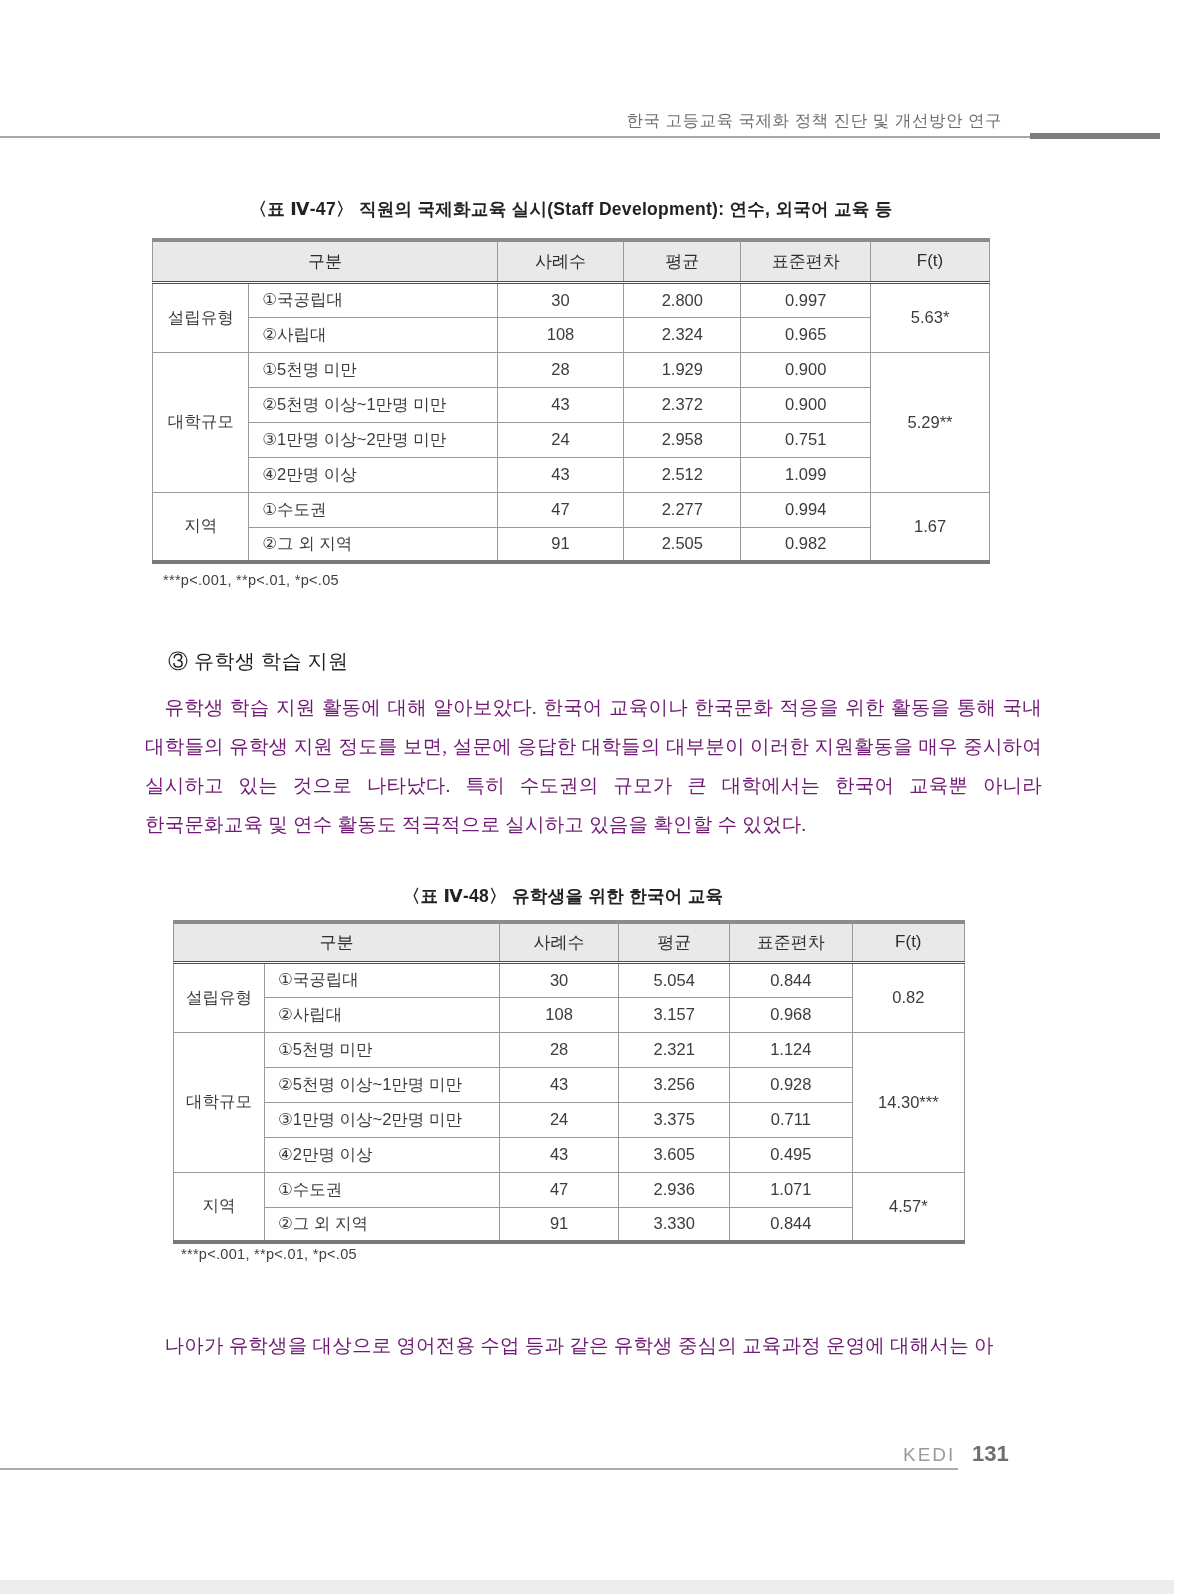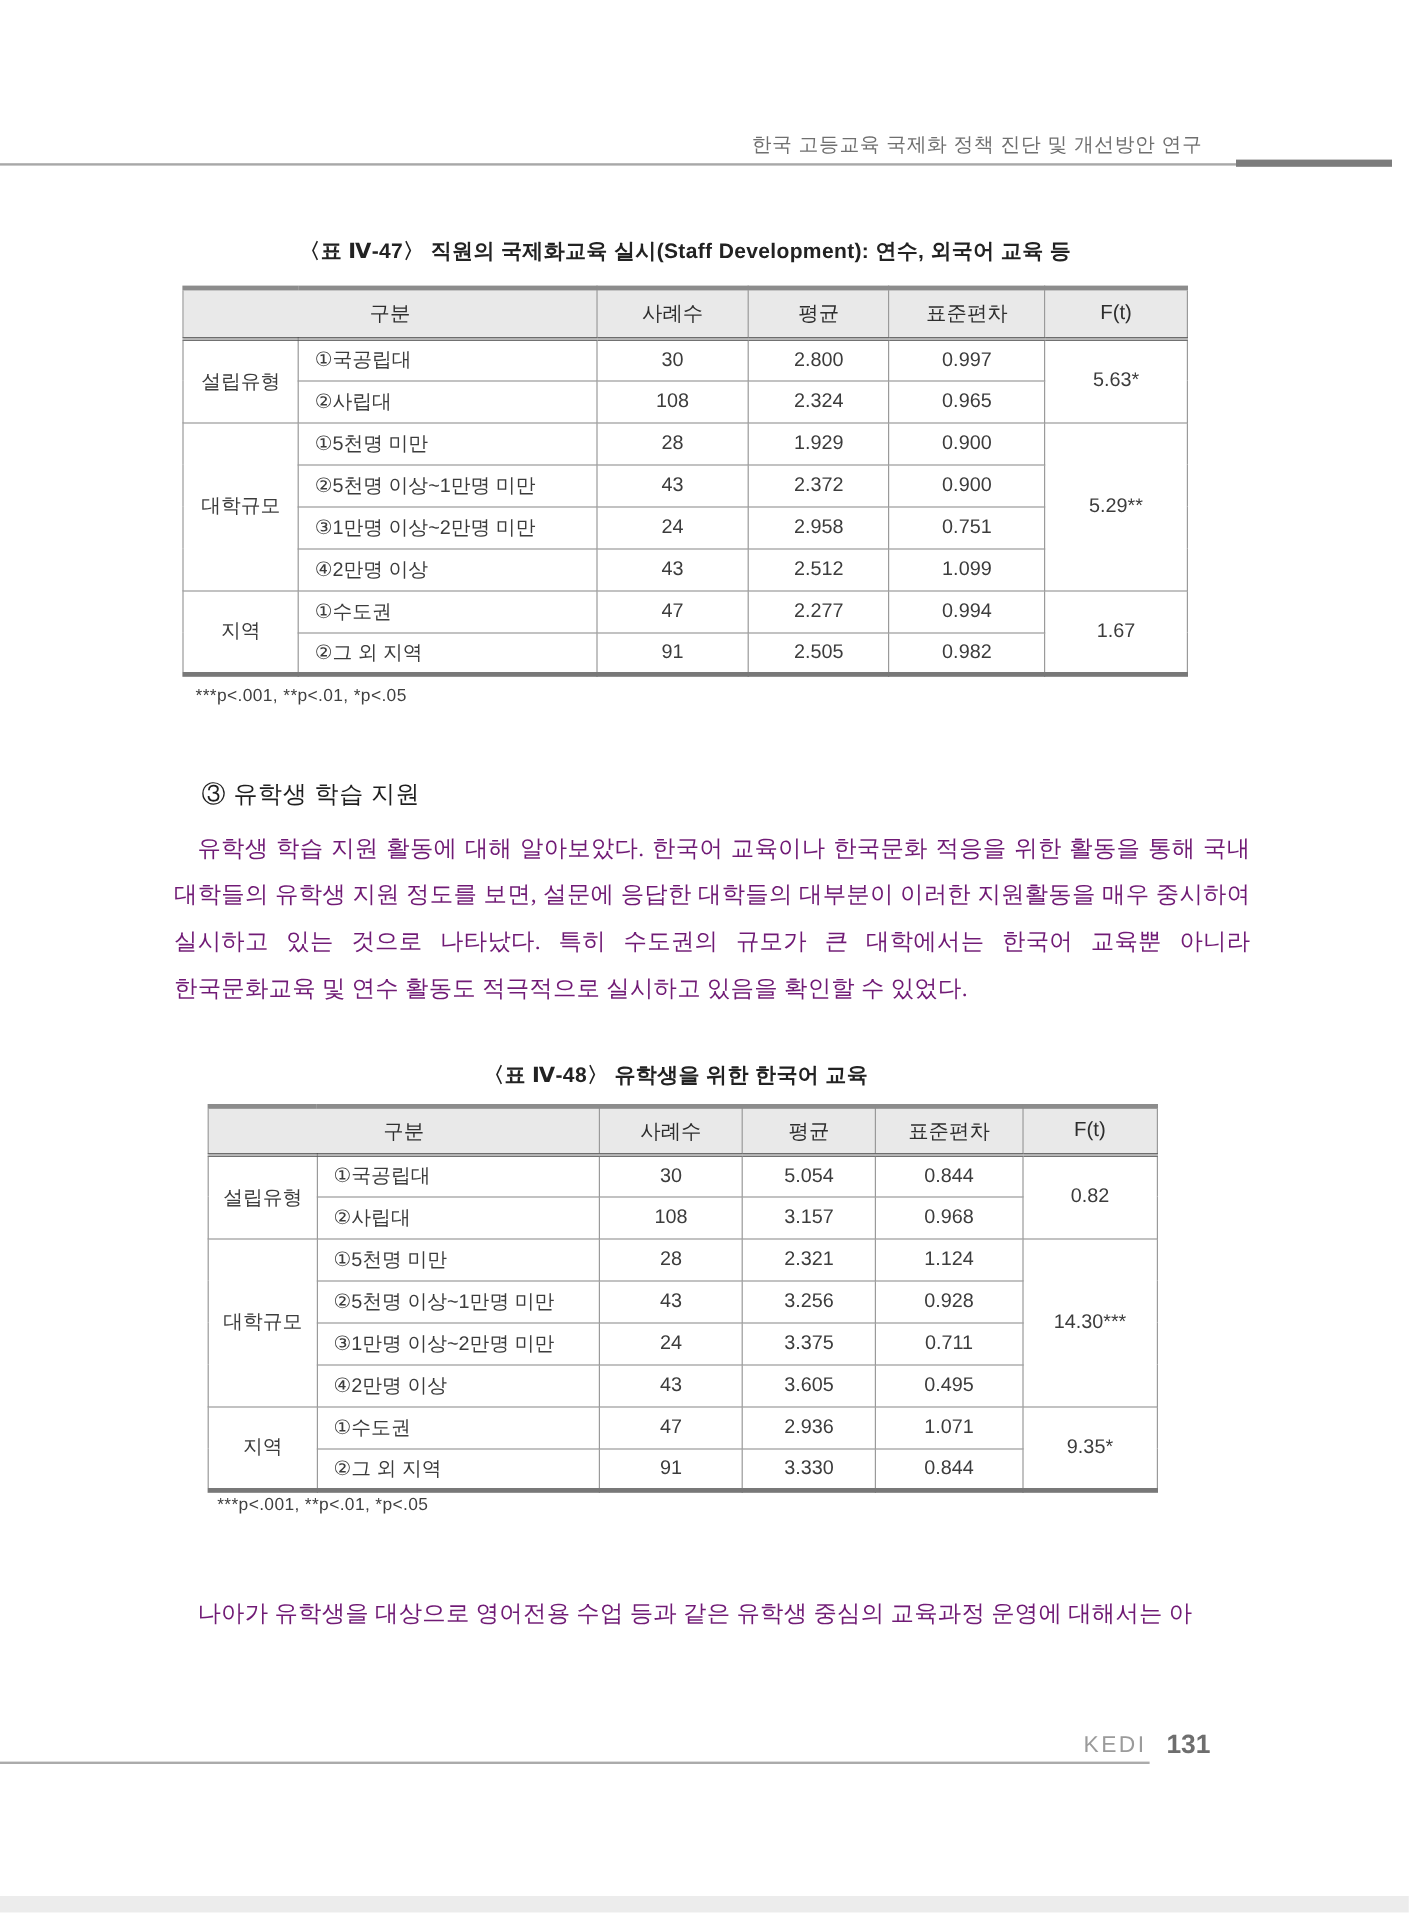--- a/index.html
+++ b/index.html
@@ -86,21 +86,21 @@
     color: #3f3f3f;
     letter-spacing: 0.3px;
   }
   #footnote-1 { top: 572px; left: 163px; }
   #footnote-2 { top: 1246px; left: 181px; }
 
   
   .section-heading {
     position: absolute;
     top: 648px; left: 168px;
-    font-family: Liberation Sans, sans-serif;
+    font-family: Liberation Serif, serif;
     font-size: 20px;
     color: #1f1f1f;
     letter-spacing: 0.5px;
   }
   .body-par {
     position: absolute;
     left: 145px;
     width: 897px;
     font-family: "Liberation Serif", "DejaVu Serif", serif;
     font-size: 19.5px;
@@ -295,21 +295,21 @@
         <td>43</td>
         <td>3.605</td>
         <td>0.495</td>
       </tr>
       <tr>
         <td rowspan="2">지역</td>
         <td class="item">①수도권</td>
         <td>47</td>
         <td>2.936</td>
         <td>1.071</td>
-        <td rowspan="2">9.35*</td>
+        <td rowspan="2">4.57*</td>
       </tr>
       <tr>
         <td class="item">②그 외 지역</td>
         <td>91</td>
         <td>3.330</td>
         <td>0.844</td>
       </tr>
     </tbody>
   </table>
 

